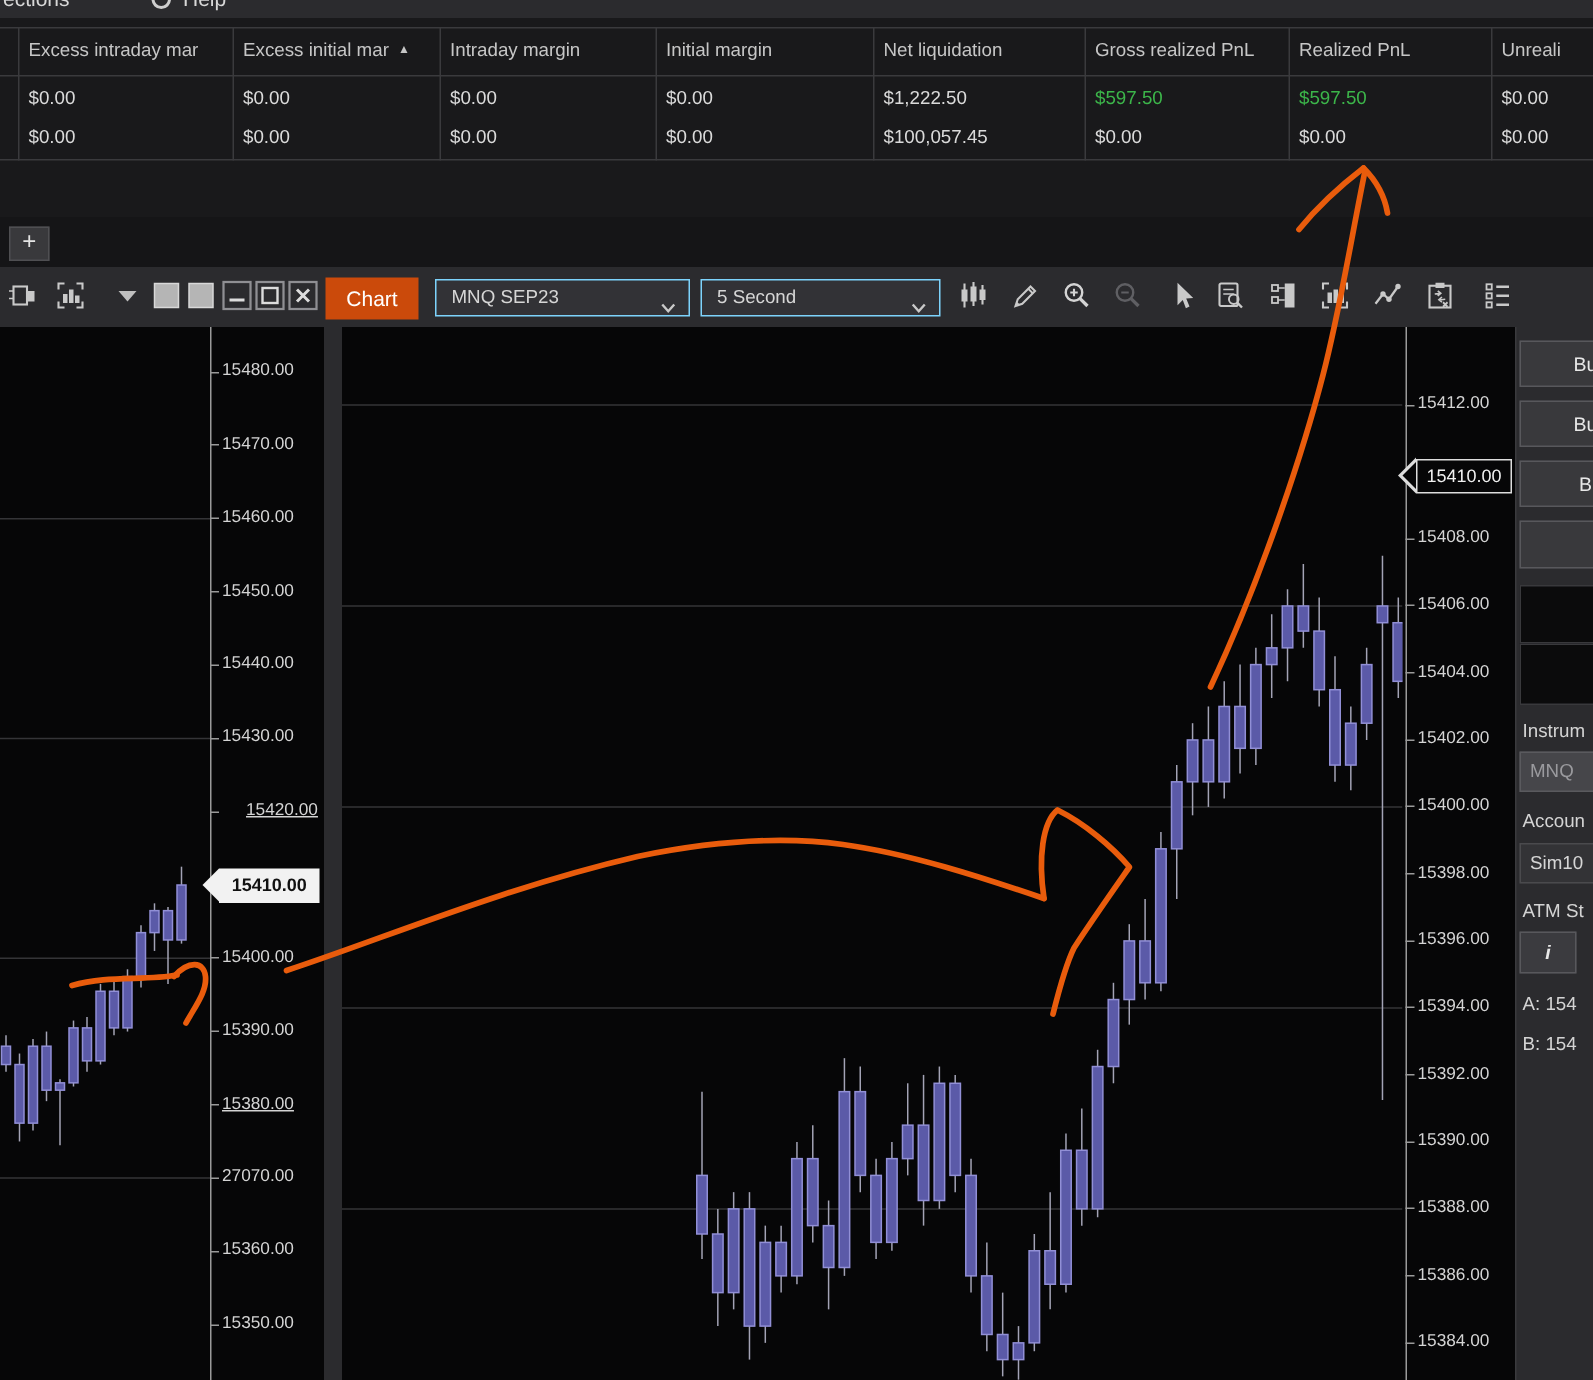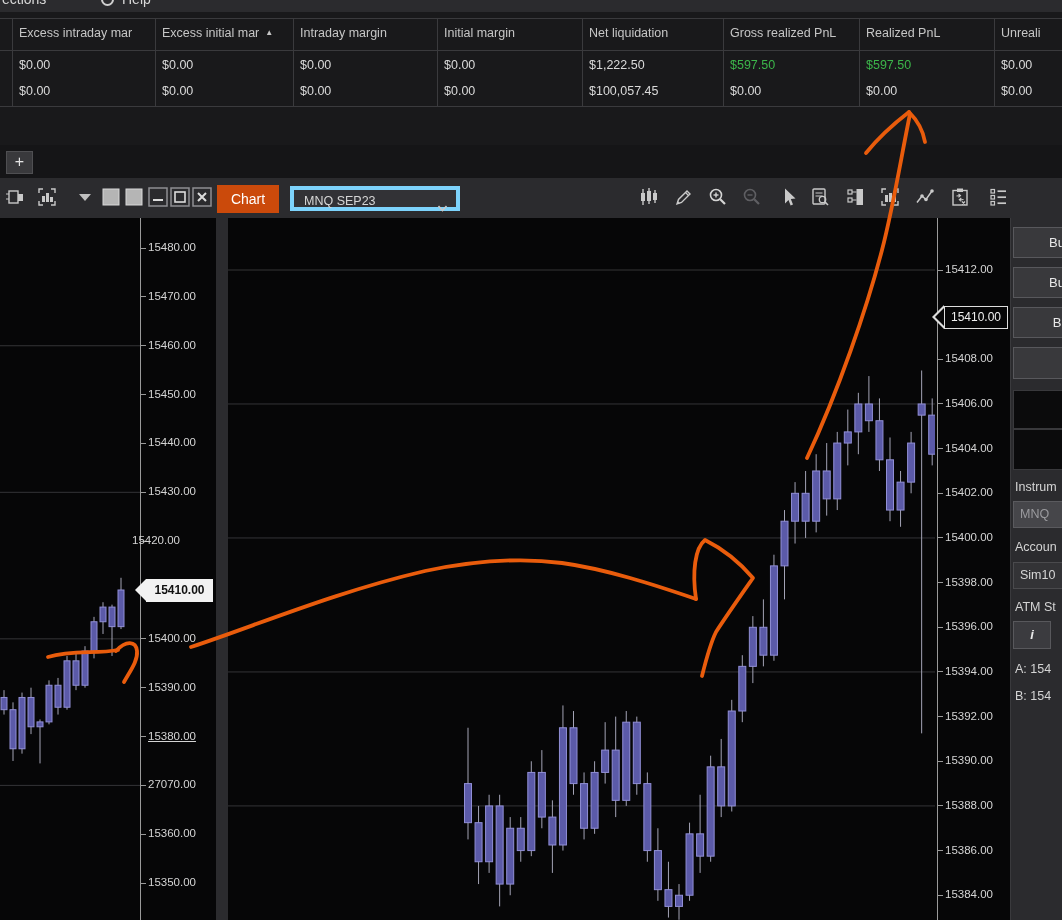--- a/index.html
+++ b/index.html
@@ -22,21 +22,21 @@
   .sortmark { font-size:8px; color:#c6c6c6; margin-left:6px; vertical-align:2px; }
 
   
   .midstrip { left:0; top:145px; width:1062px; height:33px; background:#151517; }
   .newtab { position:absolute; left:6px; top:6px; width:27px; height:23px; background:#39393c;
             border:1px solid #4f4f52; color:#e4e4e4; font-size:16px; line-height:20px; text-align:center; }
   .titlebar { left:0; top:178px; width:1062px; height:40px; background:#2b2b2e; }
   .ticon { position:absolute; top:8px; width:22px; height:22px; }
   .chart-tab { position:absolute; left:217px; top:7px; width:62px; height:28px; background:#cb4a0b;
                color:#fff; font-size:14px; text-align:center; line-height:28px; }
-  .dd { position:absolute; top:8px; height:25px; background:#323236; border:4px solid #7dd3fc;
+  .dd { position:absolute; top:8px; height:25px; background:#323236; border:1px solid #7dd3fc;
         color:#d6d6d6; font-size:12.5px; line-height:23px; padding-left:10px; }
   .dd .chev { position:absolute; right:8px; top:8px; }
 
   
   .chart-area { left:0; top:218px; width:1062px; height:702px; background:#060607; }
   .axis-line { position:absolute; width:1px; background:#9a9a9a; top:0; height:702px; }
   .tickdash { position:absolute; width:6px; height:1px; background:#9a9a9a; }
   .axlabel { position:absolute; color:#d4d4d4; font-size:11.5px; white-space:nowrap; }
   .sep-col { position:absolute; left:216px; top:0; width:12px; height:702px; background:#2b2b2e; }
 
@@ -113,20 +113,28 @@
 
   <div class="abs midstrip">
     <div class="newtab">+</div>
   </div>
 
   <div class="abs titlebar">
     <div id="title-icons"></div>
     <div class="chart-tab">Chart</div>
     <div class="dd" style="left:290px; width:170px">
       <span>MNQ SEP23</span>
+      <span class="chev">
+        <svg width="11" height="9">
+            <path d="M1.5 2 L5.5 6.5 L9.5 2" stroke="#c9c9c9" stroke-width="1.6" fill="none"></path>
+          </svg>
+      </span>
+    </div>
+    <div class="dd" style="left:467px; width:160px">
+      <span>5 Second</span>
       <span class="chev">
         <svg width="11" height="9">
             <path d="M1.5 2 L5.5 6.5 L9.5 2" stroke="#c9c9c9" stroke-width="1.6" fill="none"></path>
           </svg>
       </span>
     </div>
     <div id="toolbar-icons"></div>
   <span class="ticon" style="left: 5px;"><svg width="22" height="22" viewBox="0 0 22 22">
           <rect x="4" y="5" width="9" height="12" fill="none" stroke="#c9c9c9" stroke-width="1.4"></rect>
           <rect x="13" y="8" width="5" height="7" fill="#c9c9c9"></rect>
@@ -272,21 +280,21 @@
         <div class="axlabel" style="left: 148px; top: 71.9px;">15470.00</div>
         <div class="tickdash" style="left: 140px; top: 127.25px;"></div>
         <div class="axlabel" style="left: 148px; top: 120.75px;">15460.00</div>
         <div class="tickdash" style="left: 140px; top: 176.1px;"></div>
         <div class="axlabel" style="left: 148px; top: 169.6px;">15450.00</div>
         <div class="tickdash" style="left: 140px; top: 224.95px;"></div>
         <div class="axlabel" style="left: 148px; top: 218.45px;">15440.00</div>
         <div class="tickdash" style="left: 140px; top: 273.8px;"></div>
         <div class="axlabel" style="left: 148px; top: 267.3px;">15430.00</div>
         <div class="tickdash" style="left: 140px; top: 322.65px;"></div>
-        <div class="axlabel" style="left: 132px; top: 316.15px;">15420.00</div>
+        <div class="axlabel" style="left: 164px; top: 316.15px; text-decoration: underline;">15420.00</div>
         <div class="tickdash" style="left: 140px; top: 420.35px;"></div>
         <div class="axlabel" style="left: 148px; top: 413.85px;">15400.00</div>
         <div class="tickdash" style="left: 140px; top: 469.2px;"></div>
         <div class="axlabel" style="left: 148px; top: 462.7px;">15390.00</div>
         <div class="tickdash" style="left: 140px; top: 518.05px;"></div>
         <div class="axlabel" style="left: 148px; top: 511.55px; text-decoration: underline;">15380.00</div>
         <div class="tickdash" style="left: 140px; top: 566.9px;"></div>
         <div class="axlabel" style="left: 148px; top: 560.4px;">27070.00</div>
         <div class="tickdash" style="left: 140px; top: 615.75px;"></div>
         <div class="axlabel" style="left: 148px; top: 609.25px;">15360.00</div>

